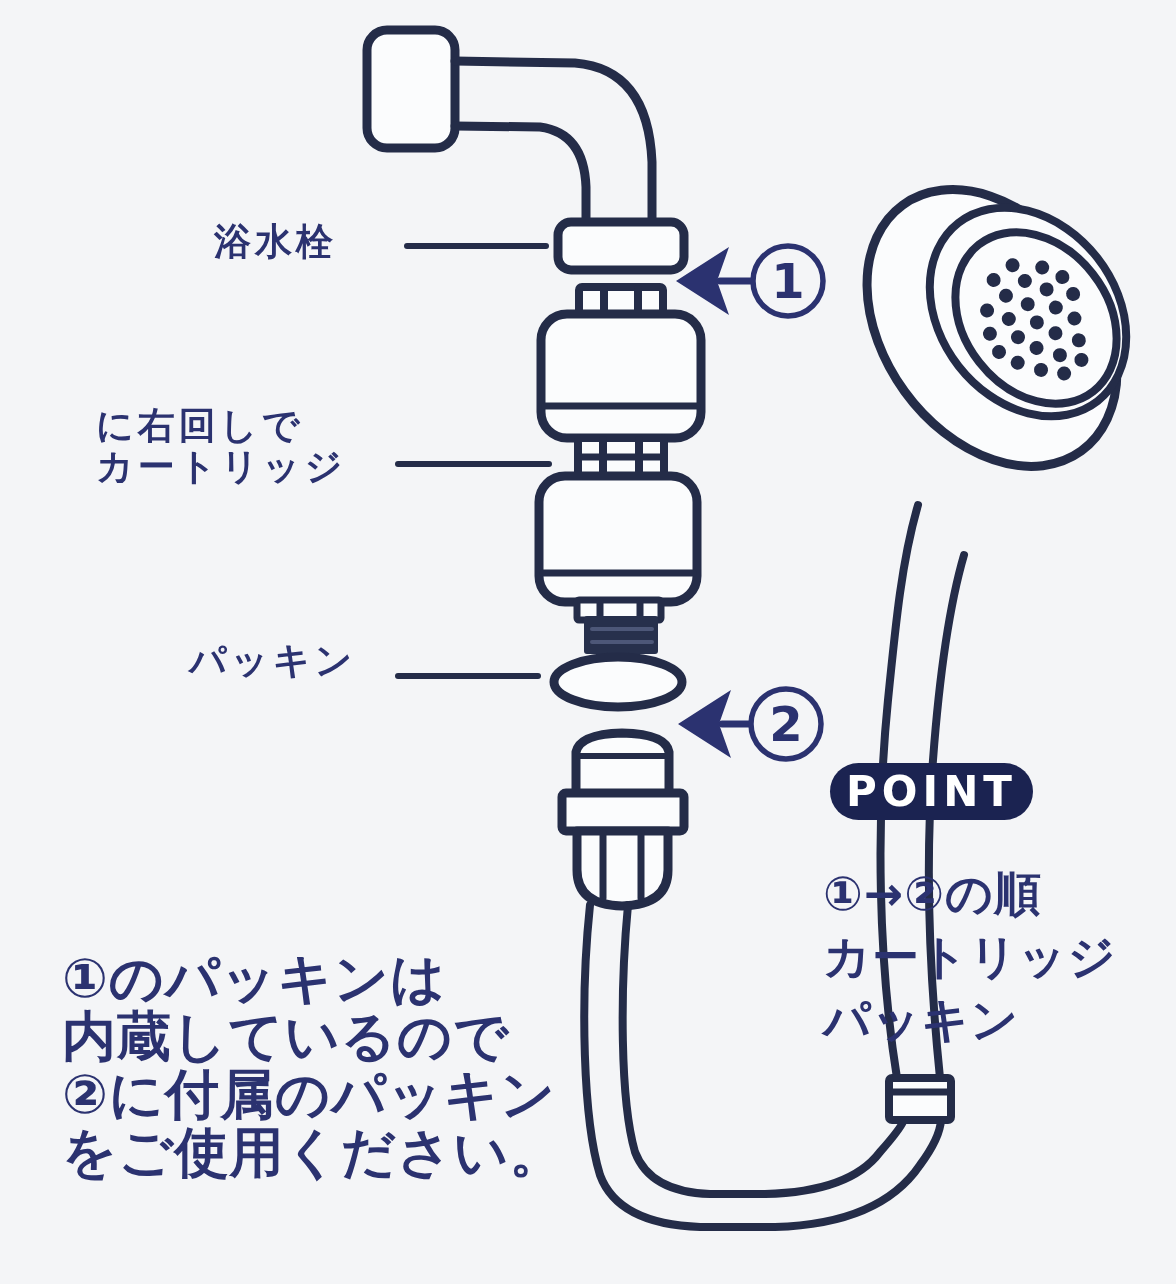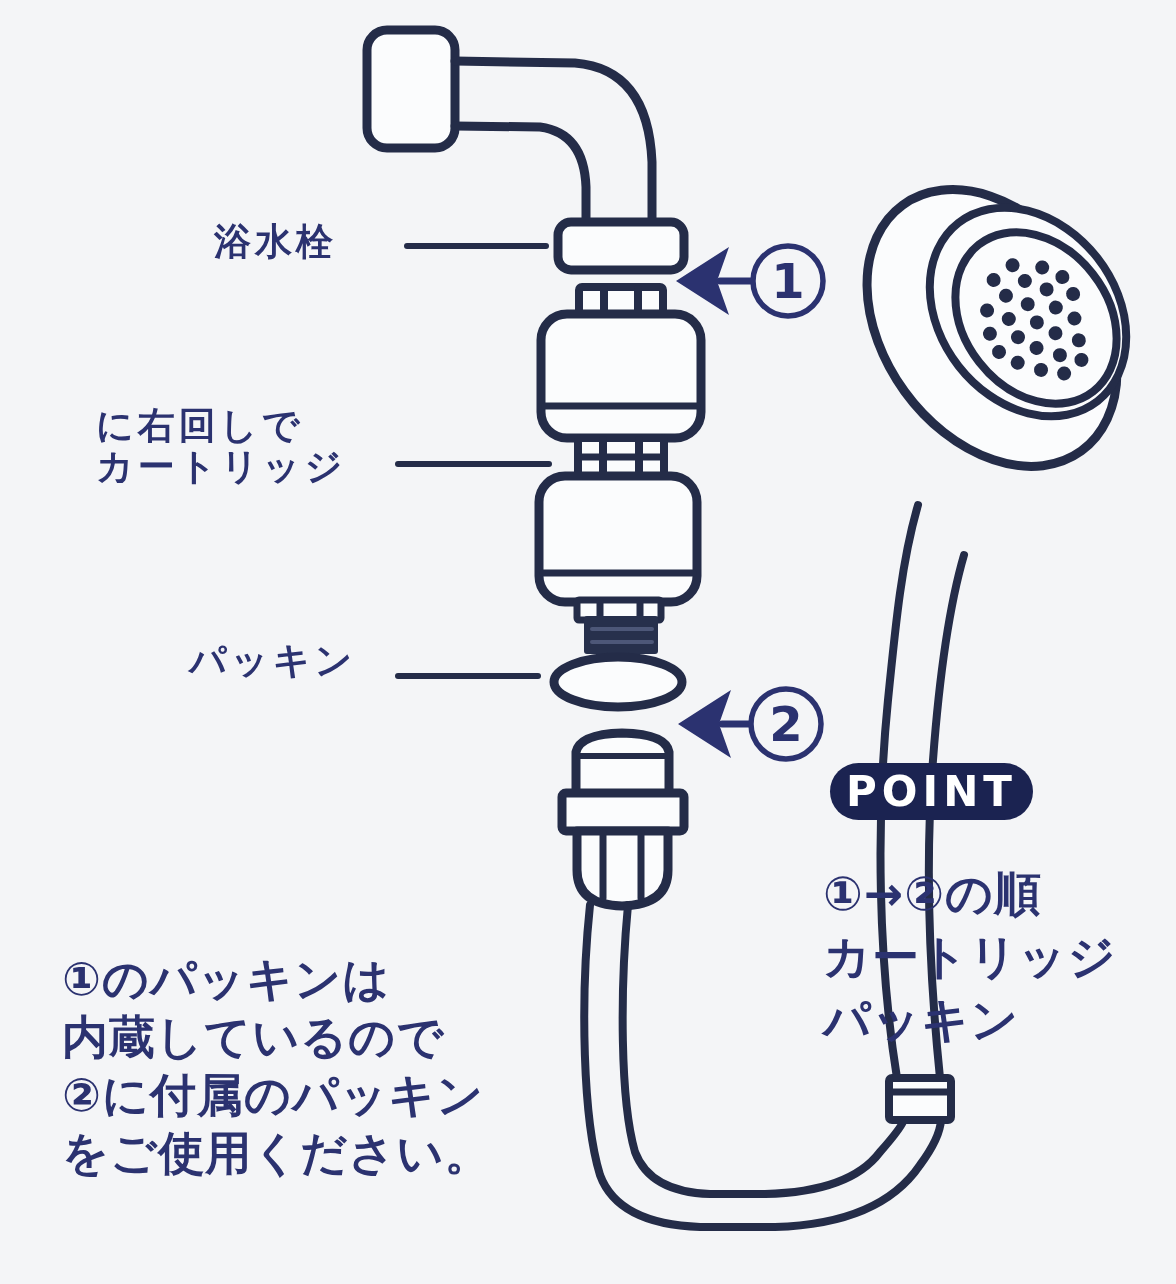--- a/index.html
+++ b/index.html
@@ -27,21 +27,21 @@
   .marker-circle{fill:var(--bg);stroke:var(--text);}
   .marker-num{fill:var(--text);font-family:"DejaVu Sans","Liberation Sans",sans-serif;
     font-weight:bold;font-size:48px;text-anchor:middle;}
   .jp-label{
     position:absolute;color:var(--text);
     font-size:37px;font-weight:600;letter-spacing:4px;line-height:1.12;
     white-space:nowrap;
   }
   .note{
     position:absolute;color:var(--text);
-    font-size:46px;font-weight:600;letter-spacing:1px;line-height:58px;
+    font-size:54px;font-weight:600;letter-spacing:1px;line-height:58px;
     white-space:nowrap;
   }
   .point-note{line-height:63px;font-size:47px;}
   .point-badge{
     position:absolute;left:830px;top:763px;width:203px;height:57px;
     background:var(--badge-bg);color:var(--badge-text);
     border-radius:41px;display:flex;align-items:center;justify-content:center;
     font-size:42px;font-weight:bold;letter-spacing:5px;
   }
 </style>

